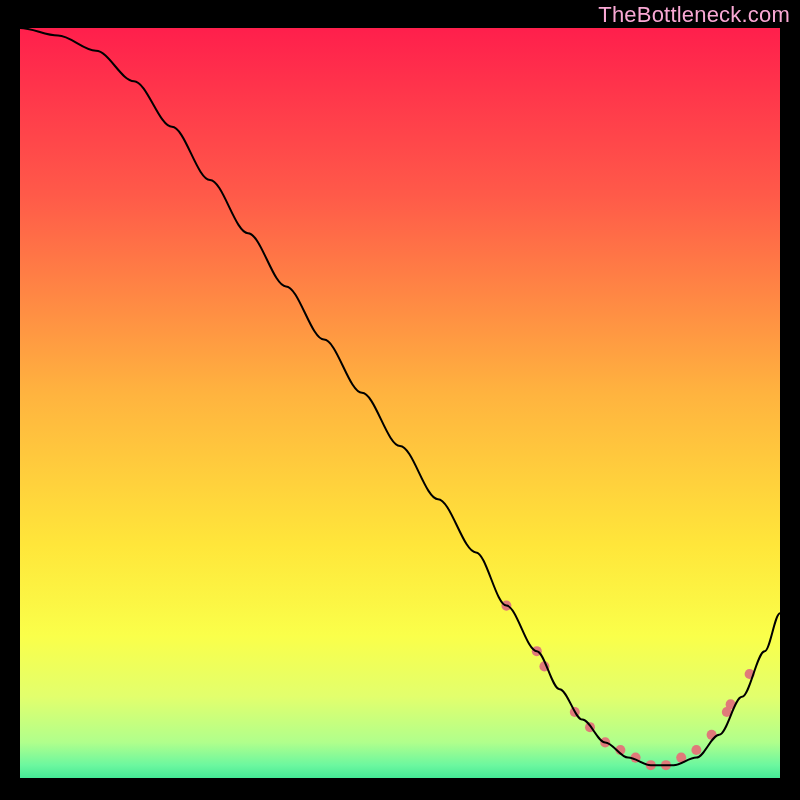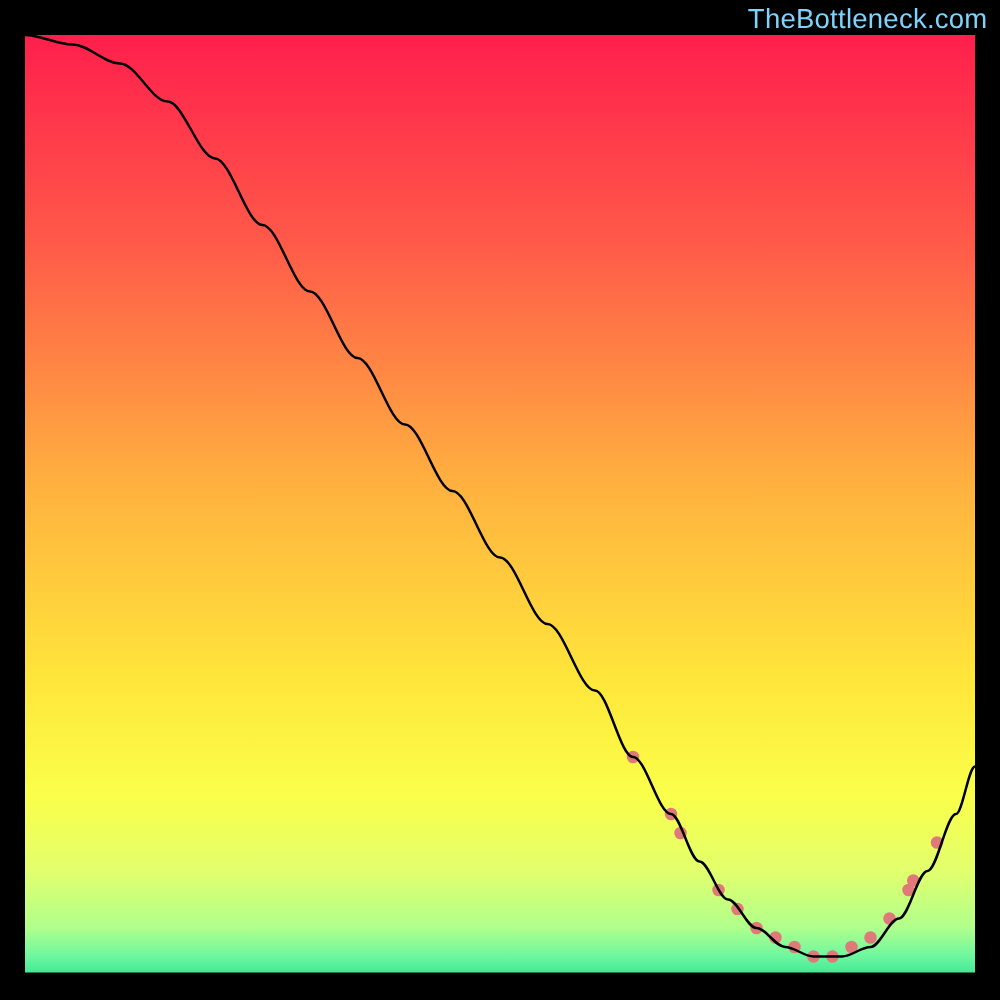--- a/index.html
+++ b/index.html
@@ -7,21 +7,21 @@
   .container {
     position: relative;
     width: 800px;
     height: 800px;
     background: #000;
   }
   .attribution {
     position: absolute;
     top: 2px;
     right: 10px;
-    color: #7dd3fc;
+    color: #f9a8d4;
     font-family: Arial, Helvetica, sans-serif;
     font-size: 22px;
     font-weight: 400;
     letter-spacing: 0.2px;
     z-index: 20;
   }
   .plot-outer {
     position: absolute;
     left: 20px;
     top: 28px;

